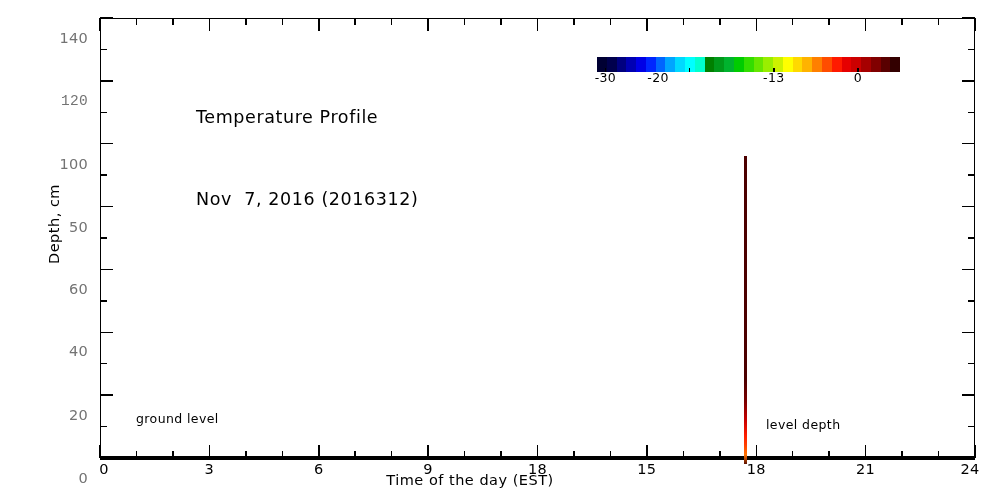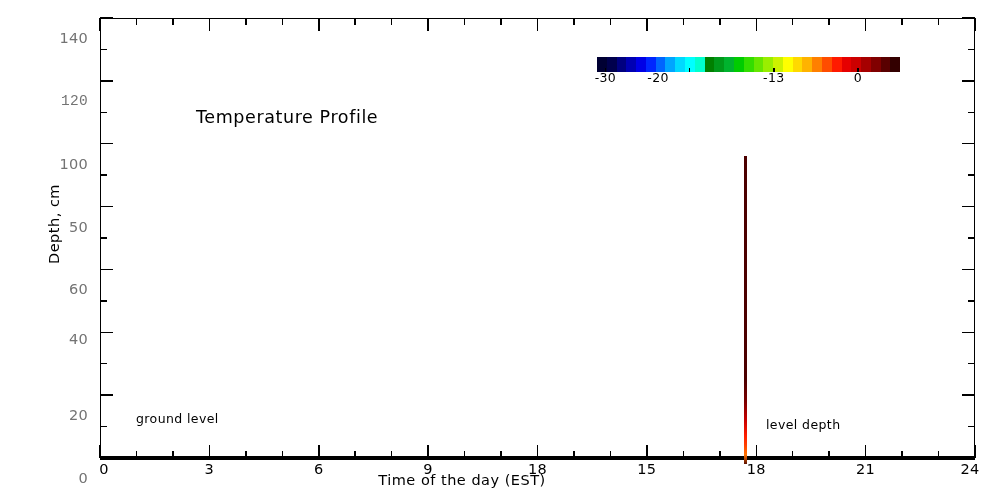--- a/index.html
+++ b/index.html
@@ -50,21 +50,21 @@
     text-align: center;
     transform: rotate(-90deg);
     transform-origin: center center;
     font-size: 14.5px;
     letter-spacing: 0.5px;
     color: #000000;
     white-space: nowrap;
   }
   #x-axis-label {
     position: absolute;
-    left: 8px;
+    left: 16px;
     top: 472px;
     width: 908px;
     text-align: center;
     font-size: 14.5px;
     letter-spacing: 0.5px;
     color: #000000;
   }
 
   
   .ytick-major, .ytick-minor, .ytick-major-r, .ytick-minor-r {
@@ -200,20 +200,21 @@
 </style>
 </head>
 <body>
 
 <div id="page">
 
   <div id="plot-frame"></div>
 
   <div id="title-block">
     <div>Temperature Profile</div>
+    <div>Nov  7, 2016 (2016312)</div>
   </div>
 
   <div id="y-axis-label">Depth, cm</div>
   <div id="x-axis-label">Time of the day (EST)</div>
 
   <div id="tick-layer">
       <div class="ytick-major" style="top: 457.25px;"></div>
       <div class="ytick-major-r" style="top: 457.25px;"></div>
       <div class="ytick-minor" style="top: 425.821px;"></div>
       <div class="ytick-minor-r" style="top: 425.821px;"></div>
@@ -238,21 +239,21 @@
       <div class="ytick-minor" style="top: 111.536px;"></div>
       <div class="ytick-minor-r" style="top: 111.536px;"></div>
       <div class="ytick-major" style="top: 80.1071px;"></div>
       <div class="ytick-major-r" style="top: 80.1071px;"></div>
       <div class="ytick-minor" style="top: 48.6786px;"></div>
       <div class="ytick-minor-r" style="top: 48.6786px;"></div>
       <div class="ytick-major" style="top: 17.25px;"></div>
       <div class="ytick-major-r" style="top: 17.25px;"></div>
       <div class="ytick-text" style="top: 448px;">0</div>
       <div class="ytick-text" style="top: 385.143px;">20</div>
-      <div class="ytick-text" style="top: 309px;">40</div>
+      <div class="ytick-text" style="top: 321px;">40</div>
       <div class="ytick-text" style="top: 259.429px;">60</div>
       <div class="ytick-text" style="top: 196.571px;">50</div>
       <div class="ytick-text" style="top: 133.714px;">100</div>
       <div class="ytick-text" style="top: 70.8571px; font-family: Liberation Mono, monospace;">120</div>
       <div class="ytick-text" style="top: 8px;">140</div>
       <div class="xtick-major" style="left: 99.25px;"></div>
       <div class="xtick-major-t" style="left: 99.25px;"></div>
       <div class="xtick-minor" style="left: 135.708px;"></div>
       <div class="xtick-minor-t" style="left: 135.708px;"></div>
       <div class="xtick-minor" style="left: 172.167px;"></div>

